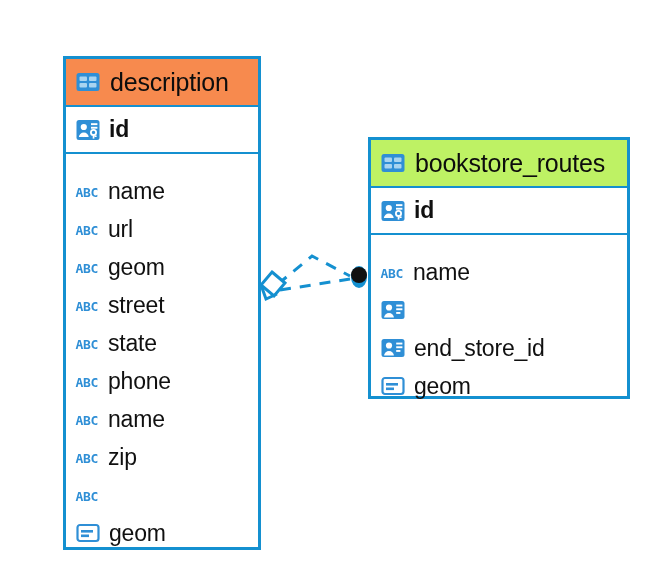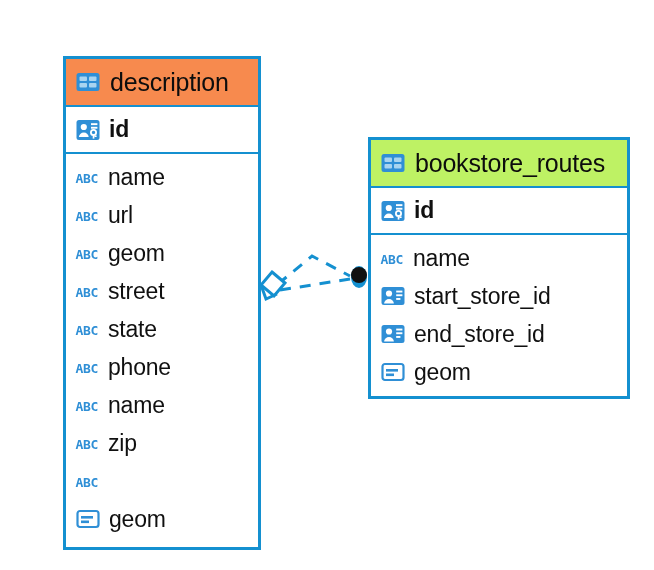--- a/index.html
+++ b/index.html
@@ -75,21 +75,21 @@
   .field-label.bold { font-weight: bold; }
 
   .field-icon {
     flex: 0 0 auto;
     width: 26px;
     height: 26px;
     display: block;
   }
   .field-icon.small { width: 25px; height: 19px; }
 
-  .fields-section { padding-top: 4px; padding-bottom: 4px; }
+  .fields-section { padding-top: 18px; padding-bottom: 4px; }
 
   
   #connector {
     position: absolute;
     left: 0;
     top: 0;
     width: 654px;
     height: 570px;
     z-index: 2;
     pointer-events: none;
@@ -293,21 +293,20 @@
         <span class="field-icon">
           <svg viewBox="0 0 26 26" width="26" height="26">
             <rect x="1.5" y="4" width="23" height="18" rx="2.5" fill="#2F8FD6"></rect>
             <circle cx="9" cy="10.5" r="3.1" fill="#ffffff"></circle>
             <path d="M4.1 20.5 a4.9 4.4 0 0 1 9.8 0 z" fill="#ffffff"></path>
             <rect x="16.2" y="7.6" width="6.2" height="1.9" fill="#ffffff"></rect>
             <rect x="16.2" y="11.3" width="6.2" height="1.9" fill="#ffffff"></rect>
             <rect x="16.2" y="15" width="4.2" height="1.9" fill="#ffffff"></rect>
           </svg>
         </span>
-        <span class="field-label">start_store_id</span>
       </div>
 
       <div class="field-row">
         <span class="field-icon">
           <svg viewBox="0 0 26 26" width="26" height="26">
             <rect x="1.5" y="4" width="23" height="18" rx="2.5" fill="#2F8FD6"></rect>
             <circle cx="9" cy="10.5" r="3.1" fill="#ffffff"></circle>
             <path d="M4.1 20.5 a4.9 4.4 0 0 1 9.8 0 z" fill="#ffffff"></path>
             <rect x="16.2" y="7.6" width="6.2" height="1.9" fill="#ffffff"></rect>
             <rect x="16.2" y="11.3" width="6.2" height="1.9" fill="#ffffff"></rect>

